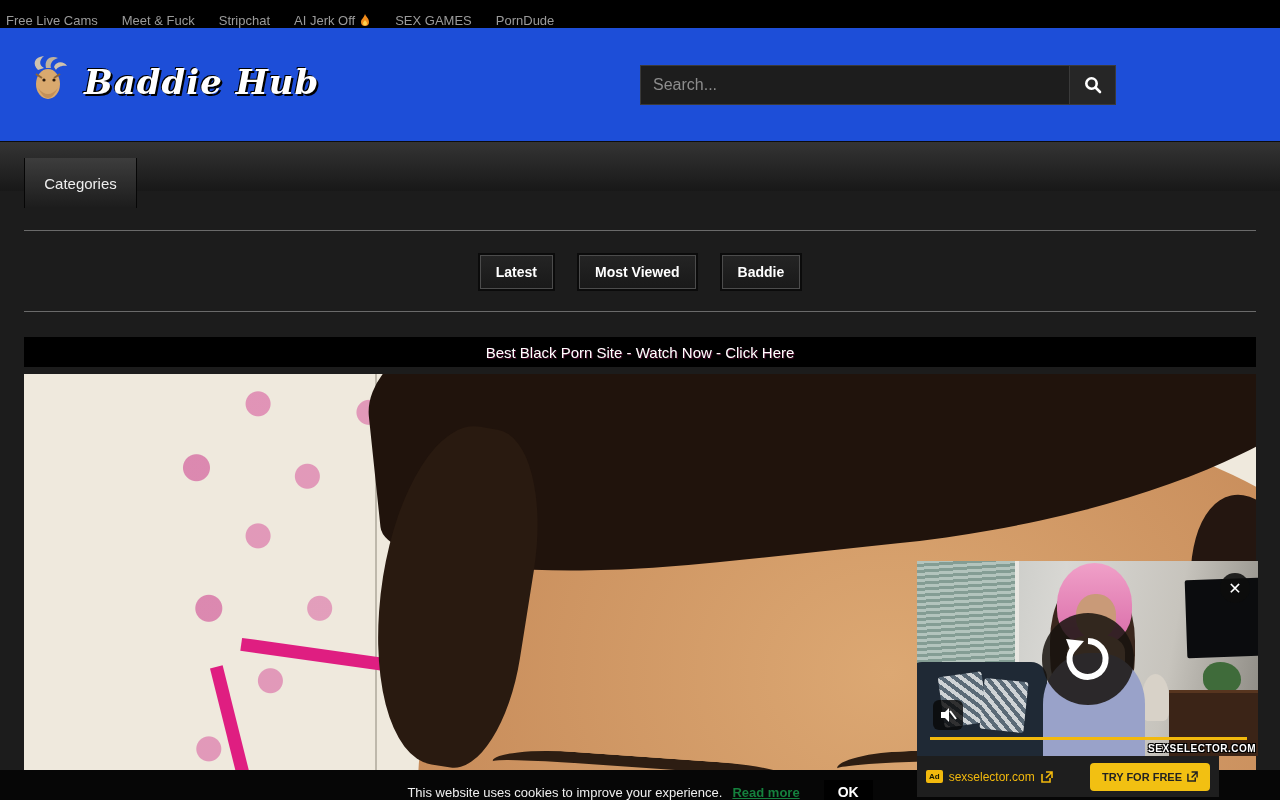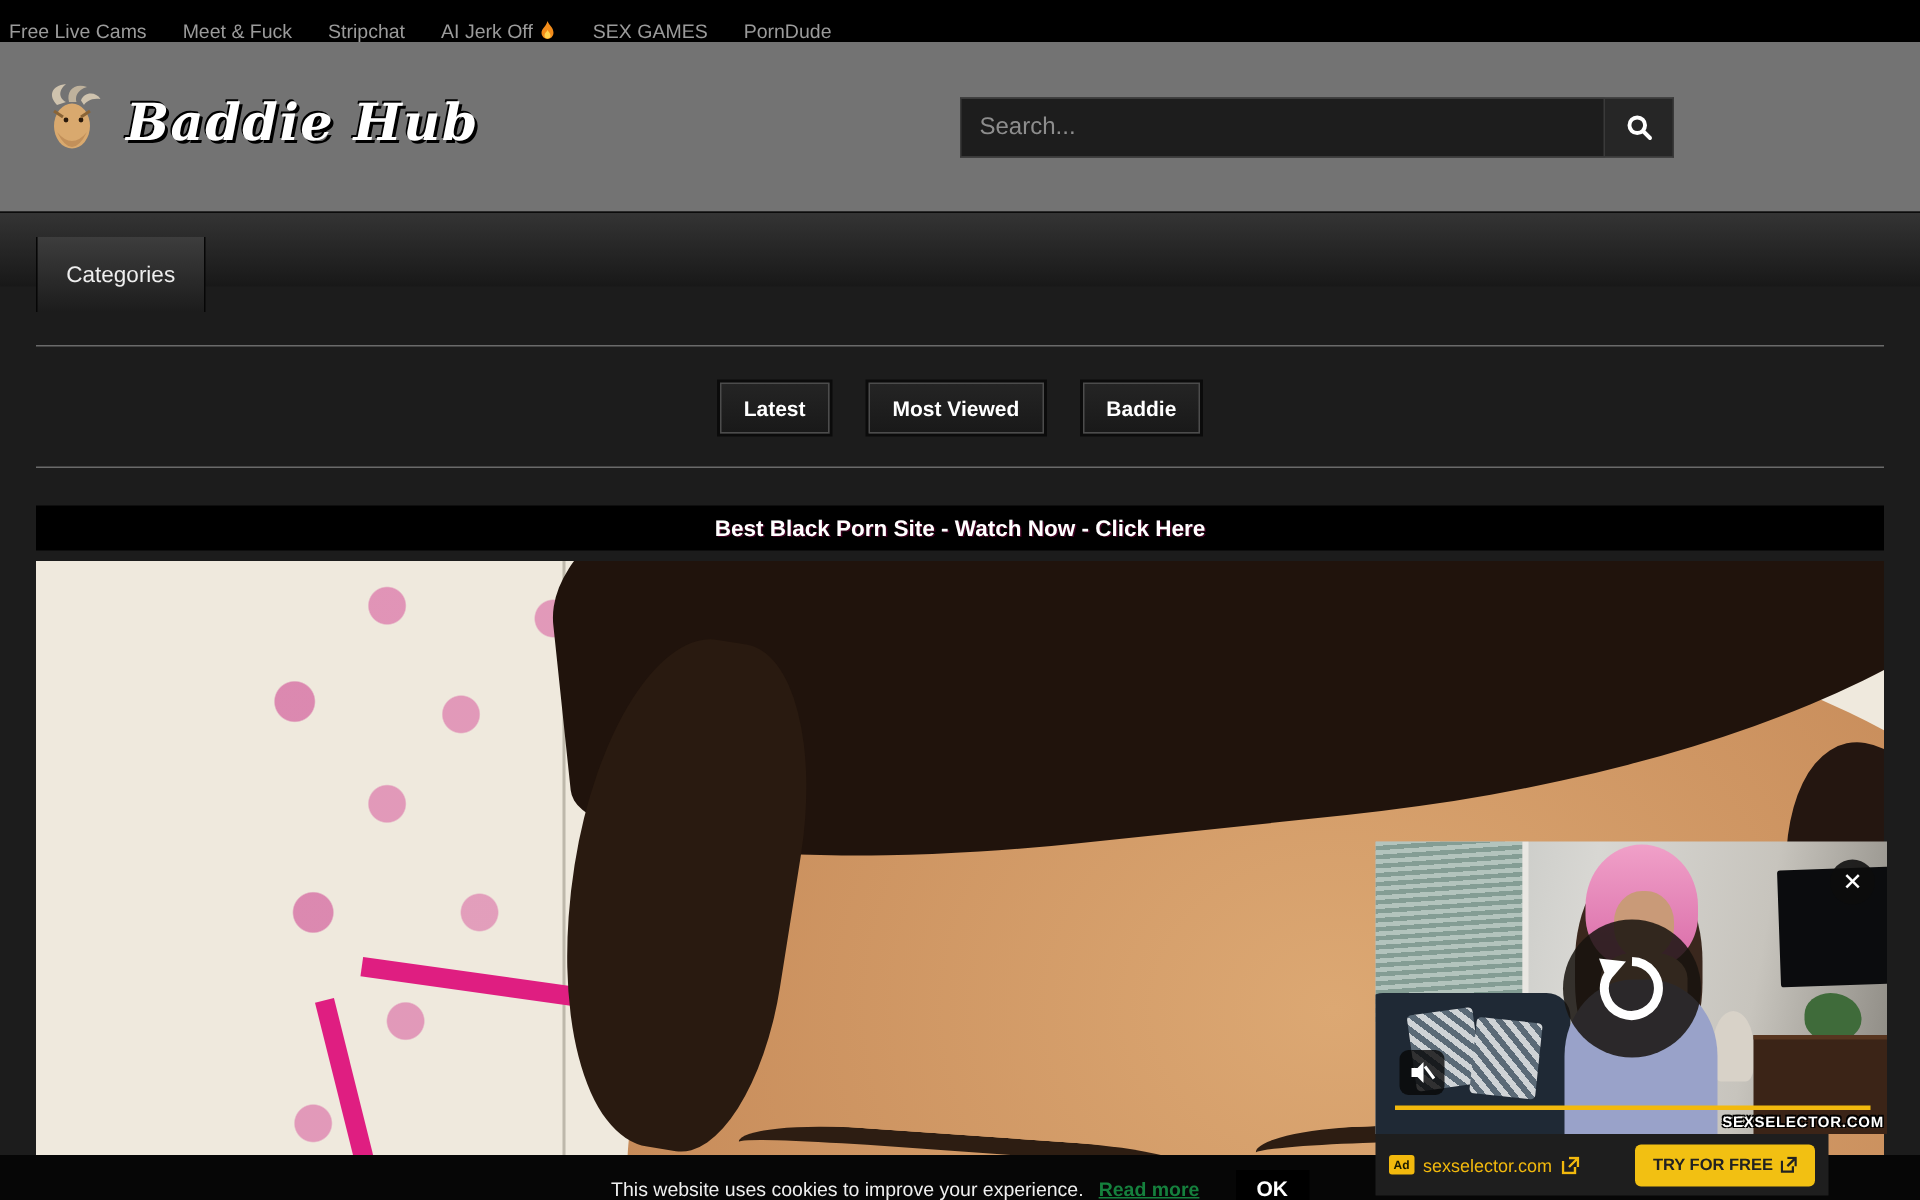--- a/index.html
+++ b/index.html
@@ -5,21 +5,21 @@
   * { margin:0; padding:0; box-sizing:border-box; }
   html,body { width:1280px; height:800px; overflow:hidden; }
   body { background:#1c1c1c; font-family:"Liberation Sans", sans-serif; position:relative; }
 
   
   .topbar { position:absolute; left:0; top:0; width:1280px; height:28px; background:#000000;
             display:flex; align-items:flex-end; gap:24px; padding:0 6px; z-index:3; }
   .topbar a { color:#9b9b9b; font-size:13px; text-decoration:none; display:flex; align-items:center; gap:4px; cursor:pointer; }
 
   
-  .header { position:absolute; left:0; top:28px; width:1280px; height:113px; background:#737373; z-index:3; }
+  .header { position:absolute; left:0; top:28px; width:1280px; height:113px; background:#1d4ed8; z-index:3; }
   .logo { position:absolute; left:24px; top:26px; display:flex; align-items:center; gap:8px; cursor:pointer; }
   .logo-text { color:#fff; font-family:"DejaVu Serif", serif; font-style:italic; font-weight:bold;
                font-size:34px; letter-spacing:1px; text-shadow:2px 2px 0 #000, -1px -1px 0 #000; }
   .searchwrap { position:absolute; left:640px; top:37px; display:flex; }
   .searchwrap input { width:430px; height:40px; background:#1d1d1d; border:1px solid #3a3a3a; color:#bbb;
                       font-size:16px; padding:0 12px; outline:none; }
   .searchwrap input::placeholder { color:#8d8d8d; }
   .search-btn { width:46px; height:40px; background:#262626; border:1px solid #3a3a3a; border-left:none;
                 display:flex; align-items:center; justify-content:center; cursor:pointer; }
 
@@ -34,21 +34,21 @@
   
   .divider { position:absolute; left:24px; width:1232px; height:1px; background:#6a6a6a; }
   .d1 { top:230px; } .d2 { top:311px; }
 
   .filters { position:absolute; left:0; top:255px; width:1280px; display:flex; justify-content:center; gap:26px; }
   .filters button { background:linear-gradient(#242424,#191919); border:1px solid #4c4c4c; box-shadow:0 0 0 2px #0b0b0b;
                     color:#fff; font-weight:bold; font-size:14px; padding:8px 15px; cursor:pointer;
                     font-family:"Liberation Sans", sans-serif; }
 
   .banner { position:absolute; left:24px; top:337px; width:1232px; height:30px; background:#000;
-            display:flex; align-items:center; justify-content:center; color:#fff; font-weight:bold;
+            display:flex; align-items:center; justify-content:center; color:#fff; font-weight:normal;
             font-size:15px; cursor:pointer; text-shadow:1px 1px 0 #400020; }
 
   
   .hero { position:absolute; left:24px; top:374px; width:1232px; height:426px; overflow:hidden;
           background:#efe9dd; cursor:pointer; z-index:1;
           background-image:
             radial-gradient(circle at 19% 7%,  rgba(222,133,176,.85) 0 12px, transparent 13px),
             radial-gradient(circle at 28% 9%,  rgba(222,133,176,.8) 0 12px, transparent 13px),
             radial-gradient(circle at 14% 22%, rgba(216,120,168,.85) 0 13px, transparent 14px),
             radial-gradient(circle at 23% 24%, rgba(222,133,176,.8) 0 12px, transparent 13px),

